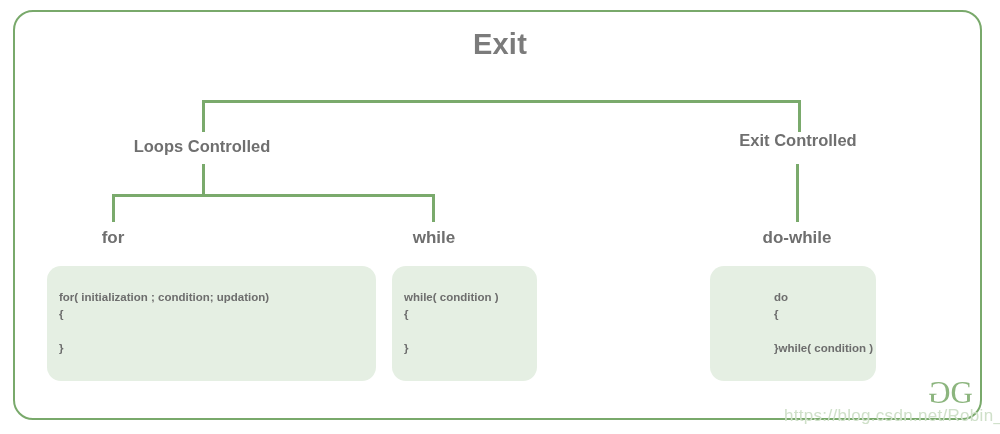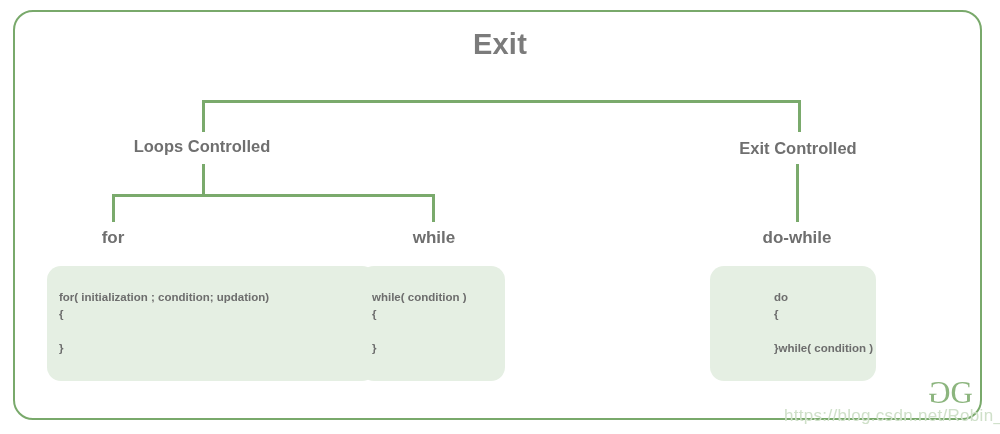--- a/index.html
+++ b/index.html
@@ -109,21 +109,21 @@
 
   <div id="title">Exit</div>
 
   <div class="conn" style="left:202px; top:100px; width:599px; height:3px;"></div>
 
   <div class="conn" style="left:202px; top:100px; width:3px; height:32px;"></div>
 
   <div class="conn" style="left:798px; top:100px; width:3px; height:32px;"></div>
 
   <div class="node-label" style="left:102px; top:137px; width:200px;">Loops Controlled</div>
-  <div class="node-label" style="left:698px; top:139px; width:200px;">Exit Controlled</div>
+  <div class="node-label" style="left:698px; top:131px; width:200px;">Exit Controlled</div>
 
   <div class="conn" style="left:202px; top:164px; width:3px; height:32px;"></div>
 
   <div class="conn" style="left:112px; top:194px; width:323px; height:3px;"></div>
 
   <div class="conn" style="left:112px; top:194px; width:3px; height:28px;"></div>
 
   <div class="conn" style="left:432px; top:194px; width:3px; height:28px;"></div>
 
   <div class="conn" style="left:796px; top:164px; width:3px; height:58px;"></div>
@@ -132,21 +132,21 @@
   <div class="node-label lvl3" style="left:697px; top:228px; width:200px;">do-while</div>
   <div class="node-label lvl3" style="left:334px; top:228px; width:200px;">while</div>
 
   <div class="code-box" style="left:47px; top:266px; width:329px; height:115px;">
     <div class="code-text" style="left:12px; top:23px;">for( initialization ; condition; updation)
 {
 
 }</div>
   </div>
 
-  <div class="code-box" style="left:360px; top:266px; width:145px; height:115px;">
+  <div class="code-box" style="left:392px; top:266px; width:145px; height:115px;">
     <div class="code-text" style="left:12px; top:23px;">while( condition )
 {
 
 }</div>
   </div>
 
   <div class="code-box" style="left:710px; top:266px; width:166px; height:115px;">
     <div class="code-text" style="left:24px; top:23px;margin-left:40px;">do
 {
 

